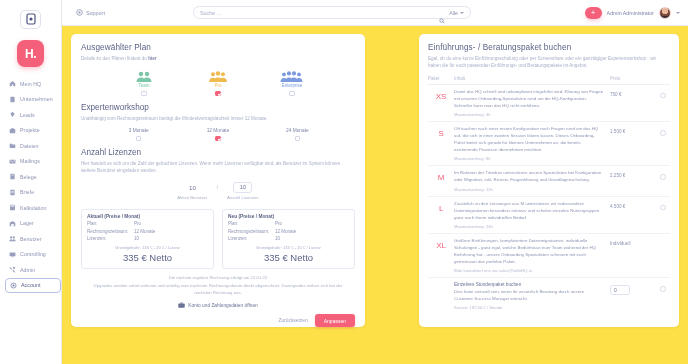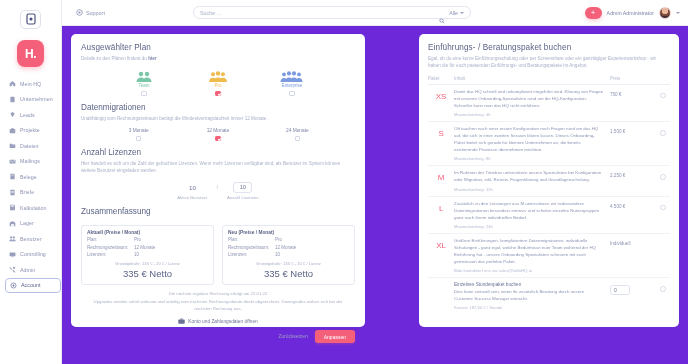--- a/index.html
+++ b/index.html
@@ -72,21 +72,21 @@
     box-shadow:0 2px 4px rgba(244,96,122,.3);
   }
   .uname { font-size:5.3px; color:#7e85a8; }
   .avatar {
     width:12px;height:12px;border-radius:50%;
     background: radial-gradient(circle at 50% 32%, #e8b79c 0 38%, #7a4a3a 39% 62%, #3b2a33 63% 100%);
     border:1px solid #f0d0c8;
   }
 
   
-  .content { flex:1; display:flex; gap:8px; padding: 8px 9px 12px 9px; background:#6d28d9; align-items:flex-start; }
+  .content { flex:1; display:flex; gap:8px; padding: 8px 9px 12px 9px; background:#fde047; align-items:flex-start; }
   .card { background:#fff; border-radius:5px; box-shadow:0 1px 3px rgba(60,70,120,.07); }
   .card-left { width: 294px; padding: 9px 10px 8px 10px; height: 293px; }
   .card-right { flex:1; padding: 9px 9px 6px 9px; height: 293px; margin-left: 46px; }
 
   h2.sect {
     font-size: 8.2px; color:#5c6387; font-weight: normal; letter-spacing:.1px;
   }
   h2.sect2 { font-size: 8.2px; color:#5c6387; font-weight:normal; margin-top: 7px; }
   p.sub { font-size: 4.6px; color:#aab0c9; margin-top: 2.5px; line-height: 1.55; }
   p.sub a { color:#7d84aa; font-weight:bold; text-decoration:none; }
@@ -385,21 +385,21 @@
                   <path d="M6 11c0-3 1.8-4.5 4-4.5S14 8 14 11z" fill="#7b9ae0"></path>
                   <path d="M11 11c0-3 1.8-4.5 4-4.5S19 8 19 11z" fill="#7b9ae0"></path>
                   <path d="M16.5 11c0-2.7 1.6-4.1 3.5-4.1S23.5 8.3 23.5 11z" fill="#7b9ae0"></path>
                 </svg>
             </span>
             <span class="pname">Enterprise</span>
             <span class="radio"></span>
           </div>
         </div>
 
-        <h2 class="sect2">Datenmigrationen</h2>
+        <h2 class="sect2">Expertenworkshop</h2>
         <p class="sub">Unabhängig vom Rechnungszeitraum beträgt die Mindestvertragslaufzeit immer 12 Monate.</p>
 
         <div class="periods">
           <div class="period">
             <span class="plab">3 Monate</span>
             <span class="radio"></span>
           </div>
           <div class="period">
             <span class="plab">12 Monate</span>
             <span class="radio on"></span>
@@ -418,21 +418,20 @@
             <span class="lic-val">10</span>
             <span class="lic-cap">Aktive Benutzer</span>
           </div>
           <span class="lic-slash">/</span>
           <div class="lic-col">
             <span class="lic-box">10</span>
             <span class="lic-cap">Anzahl Lizenzen</span>
           </div>
         </div>
 
-        <h2 class="sect2">Zusammenfassung</h2>
 
         <div class="sumrow">
           <div class="sumbox">
             <div class="sumtitle">Aktuell (Preise / Monat)</div>
             <div class="sumline">
               <span class="k">Plan:</span>
               <span class="v">Pro</span>
             </div>
             <div class="sumline">
               <span class="k">Rechnungszeitraum:</span>

